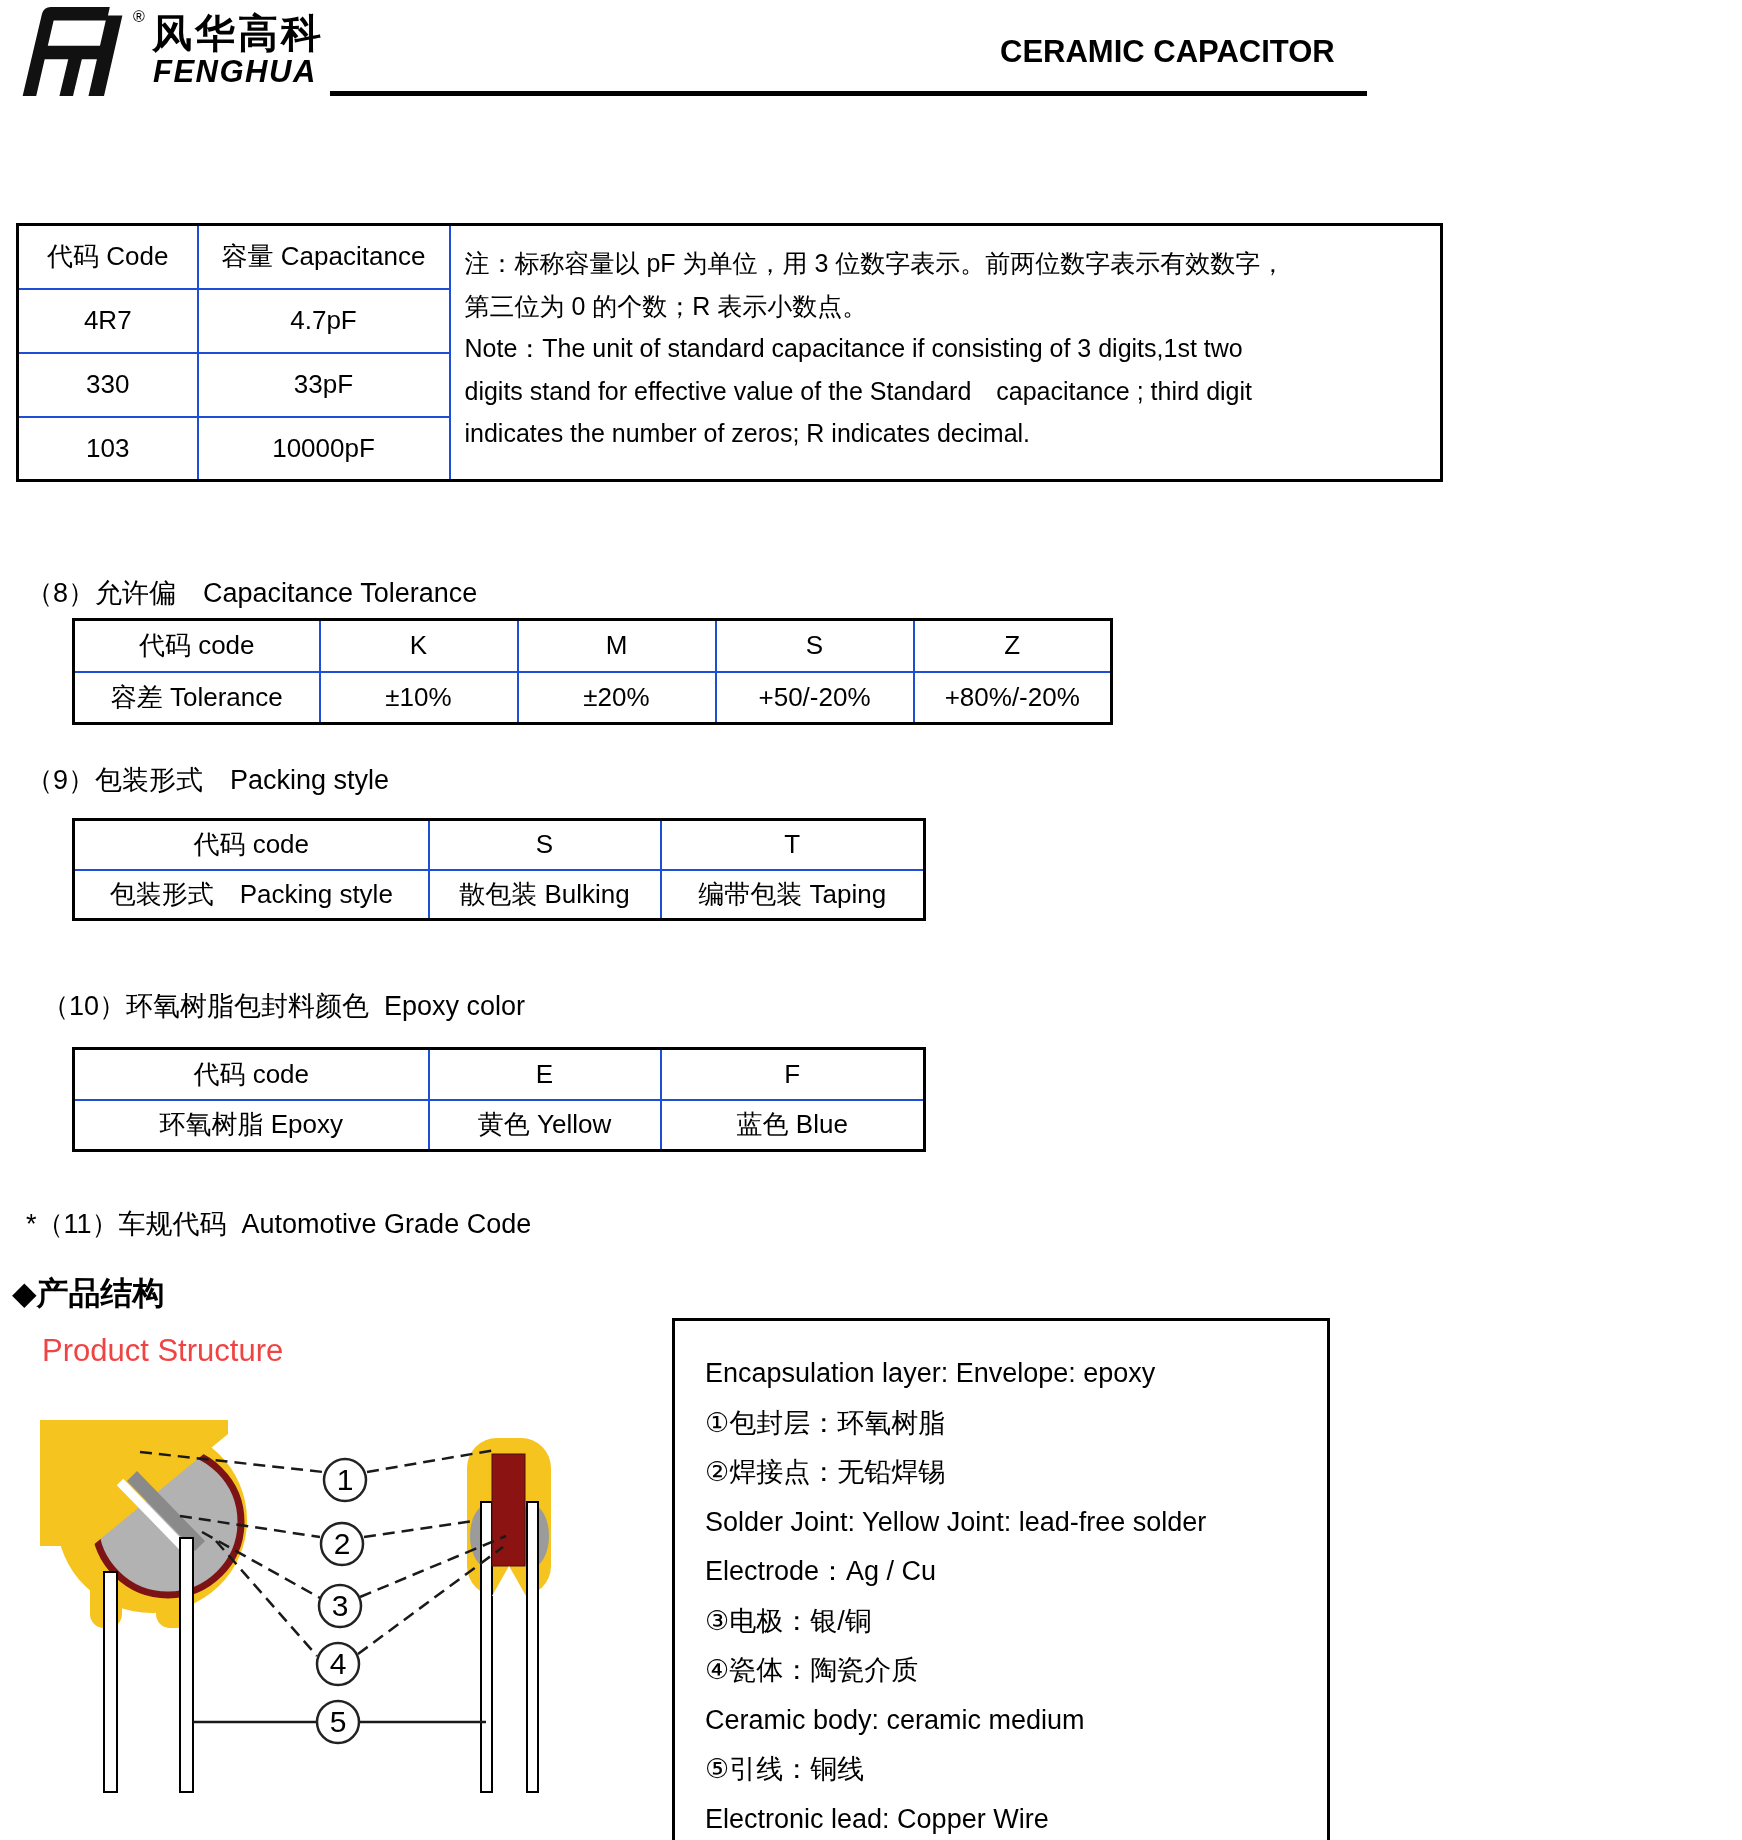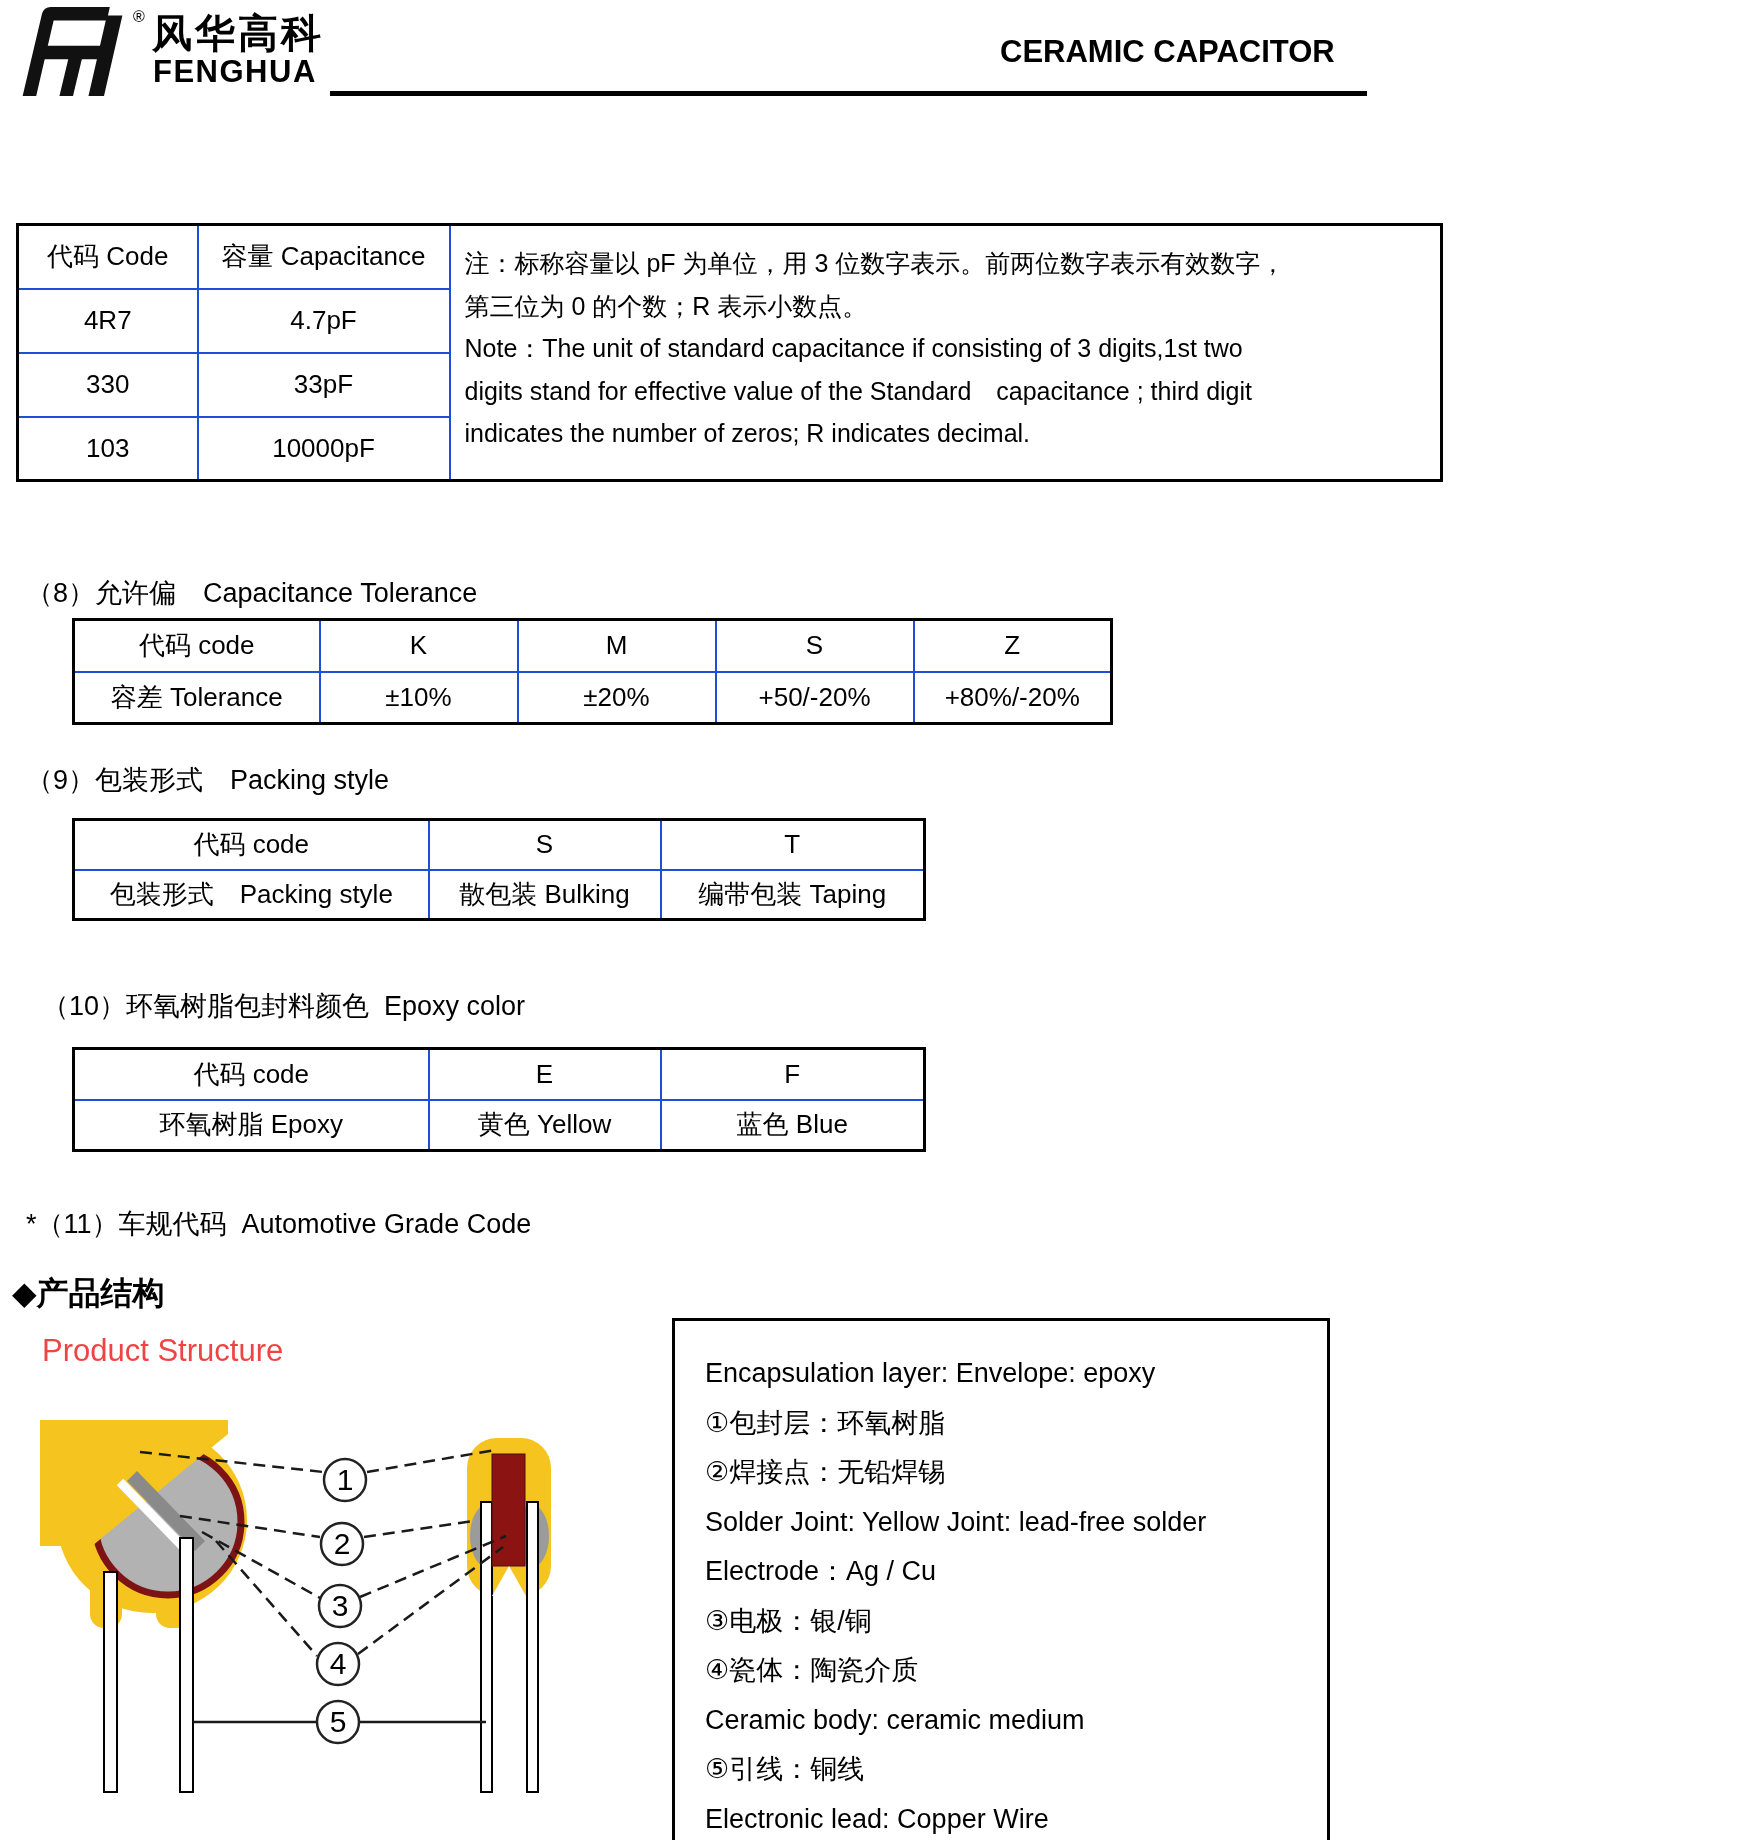--- a/index.html
+++ b/index.html
@@ -30,21 +30,21 @@
 <div class="page">
 
   <svg class="abs" style="left:14px;top:4px;" width="118" height="92" viewBox="0 0 120 95">
     <path d="M8,95 L28,10 Q30,3 37,3 L98,3 L95,17 L40,17 L22,95 Z" fill="#111"></path>
     <path d="M30,43 L92,43 L89,57 L27,57 Z" fill="#111"></path>
     <path d="M76,95 L95,12 L111,12 L92,95 Z" fill="#111"></path>
     <path d="M46,95 L58,45 L72,45 L60,95 Z" fill="#111"></path>
   </svg>
   <div class="abs" style="left:133px;top:8px;font-size:16px;">®</div>
   <div class="abs logo-cn" style="left:152px;top:6px;">风华高科</div>
-  <div class="abs logo-en" style="left:153px;top:54px;">FENGHUA</div>
+  <div class="abs logo-en" style="left:153px;top:54px;font-style:italic;">FENGHUA</div>
   <div class="abs doc-title" style="left:1000px;top:34px;width:320px;">CERAMIC CAPACITOR</div>
   <div class="abs rule" style="left:330px;top:91px;width:1037px;height:5px;"></div>
 
 
   <table class="abs t7" style="left:16px;top:223px;width:1424px;">
     <colgroup>
         <col style="width:180px">
         <col style="width:252px">
         <col style="width:992px">
       </colgroup>

